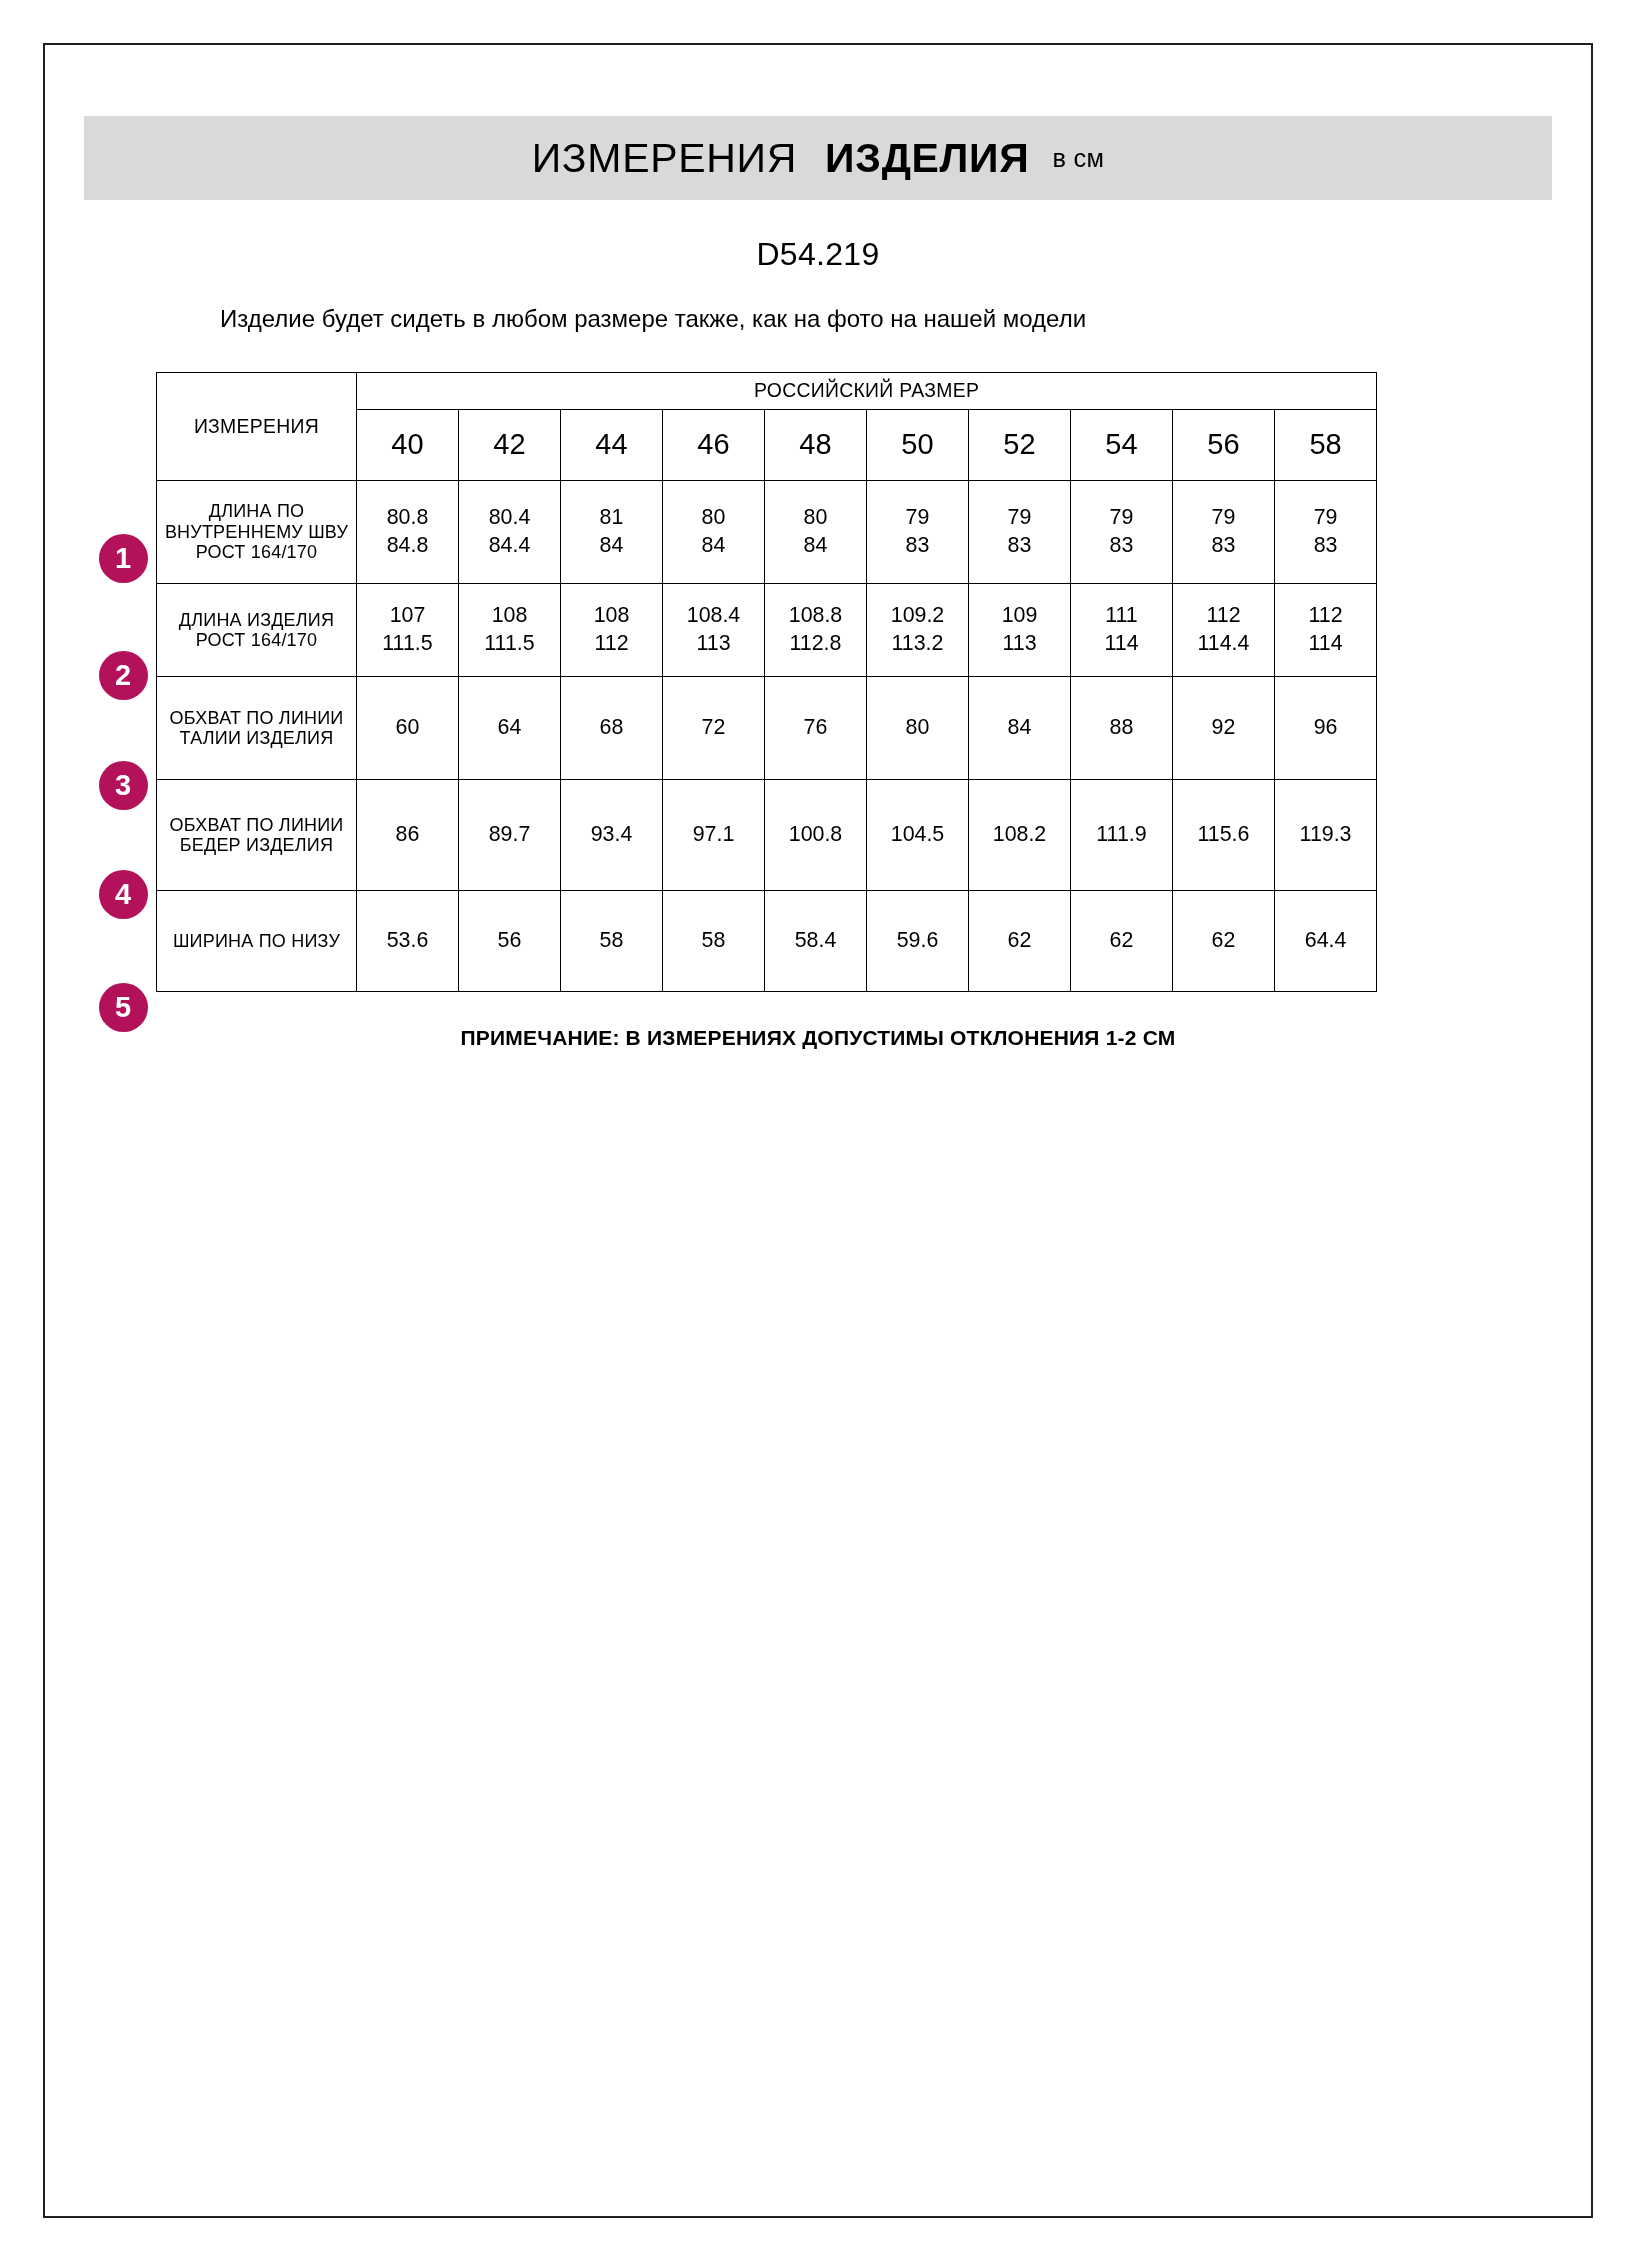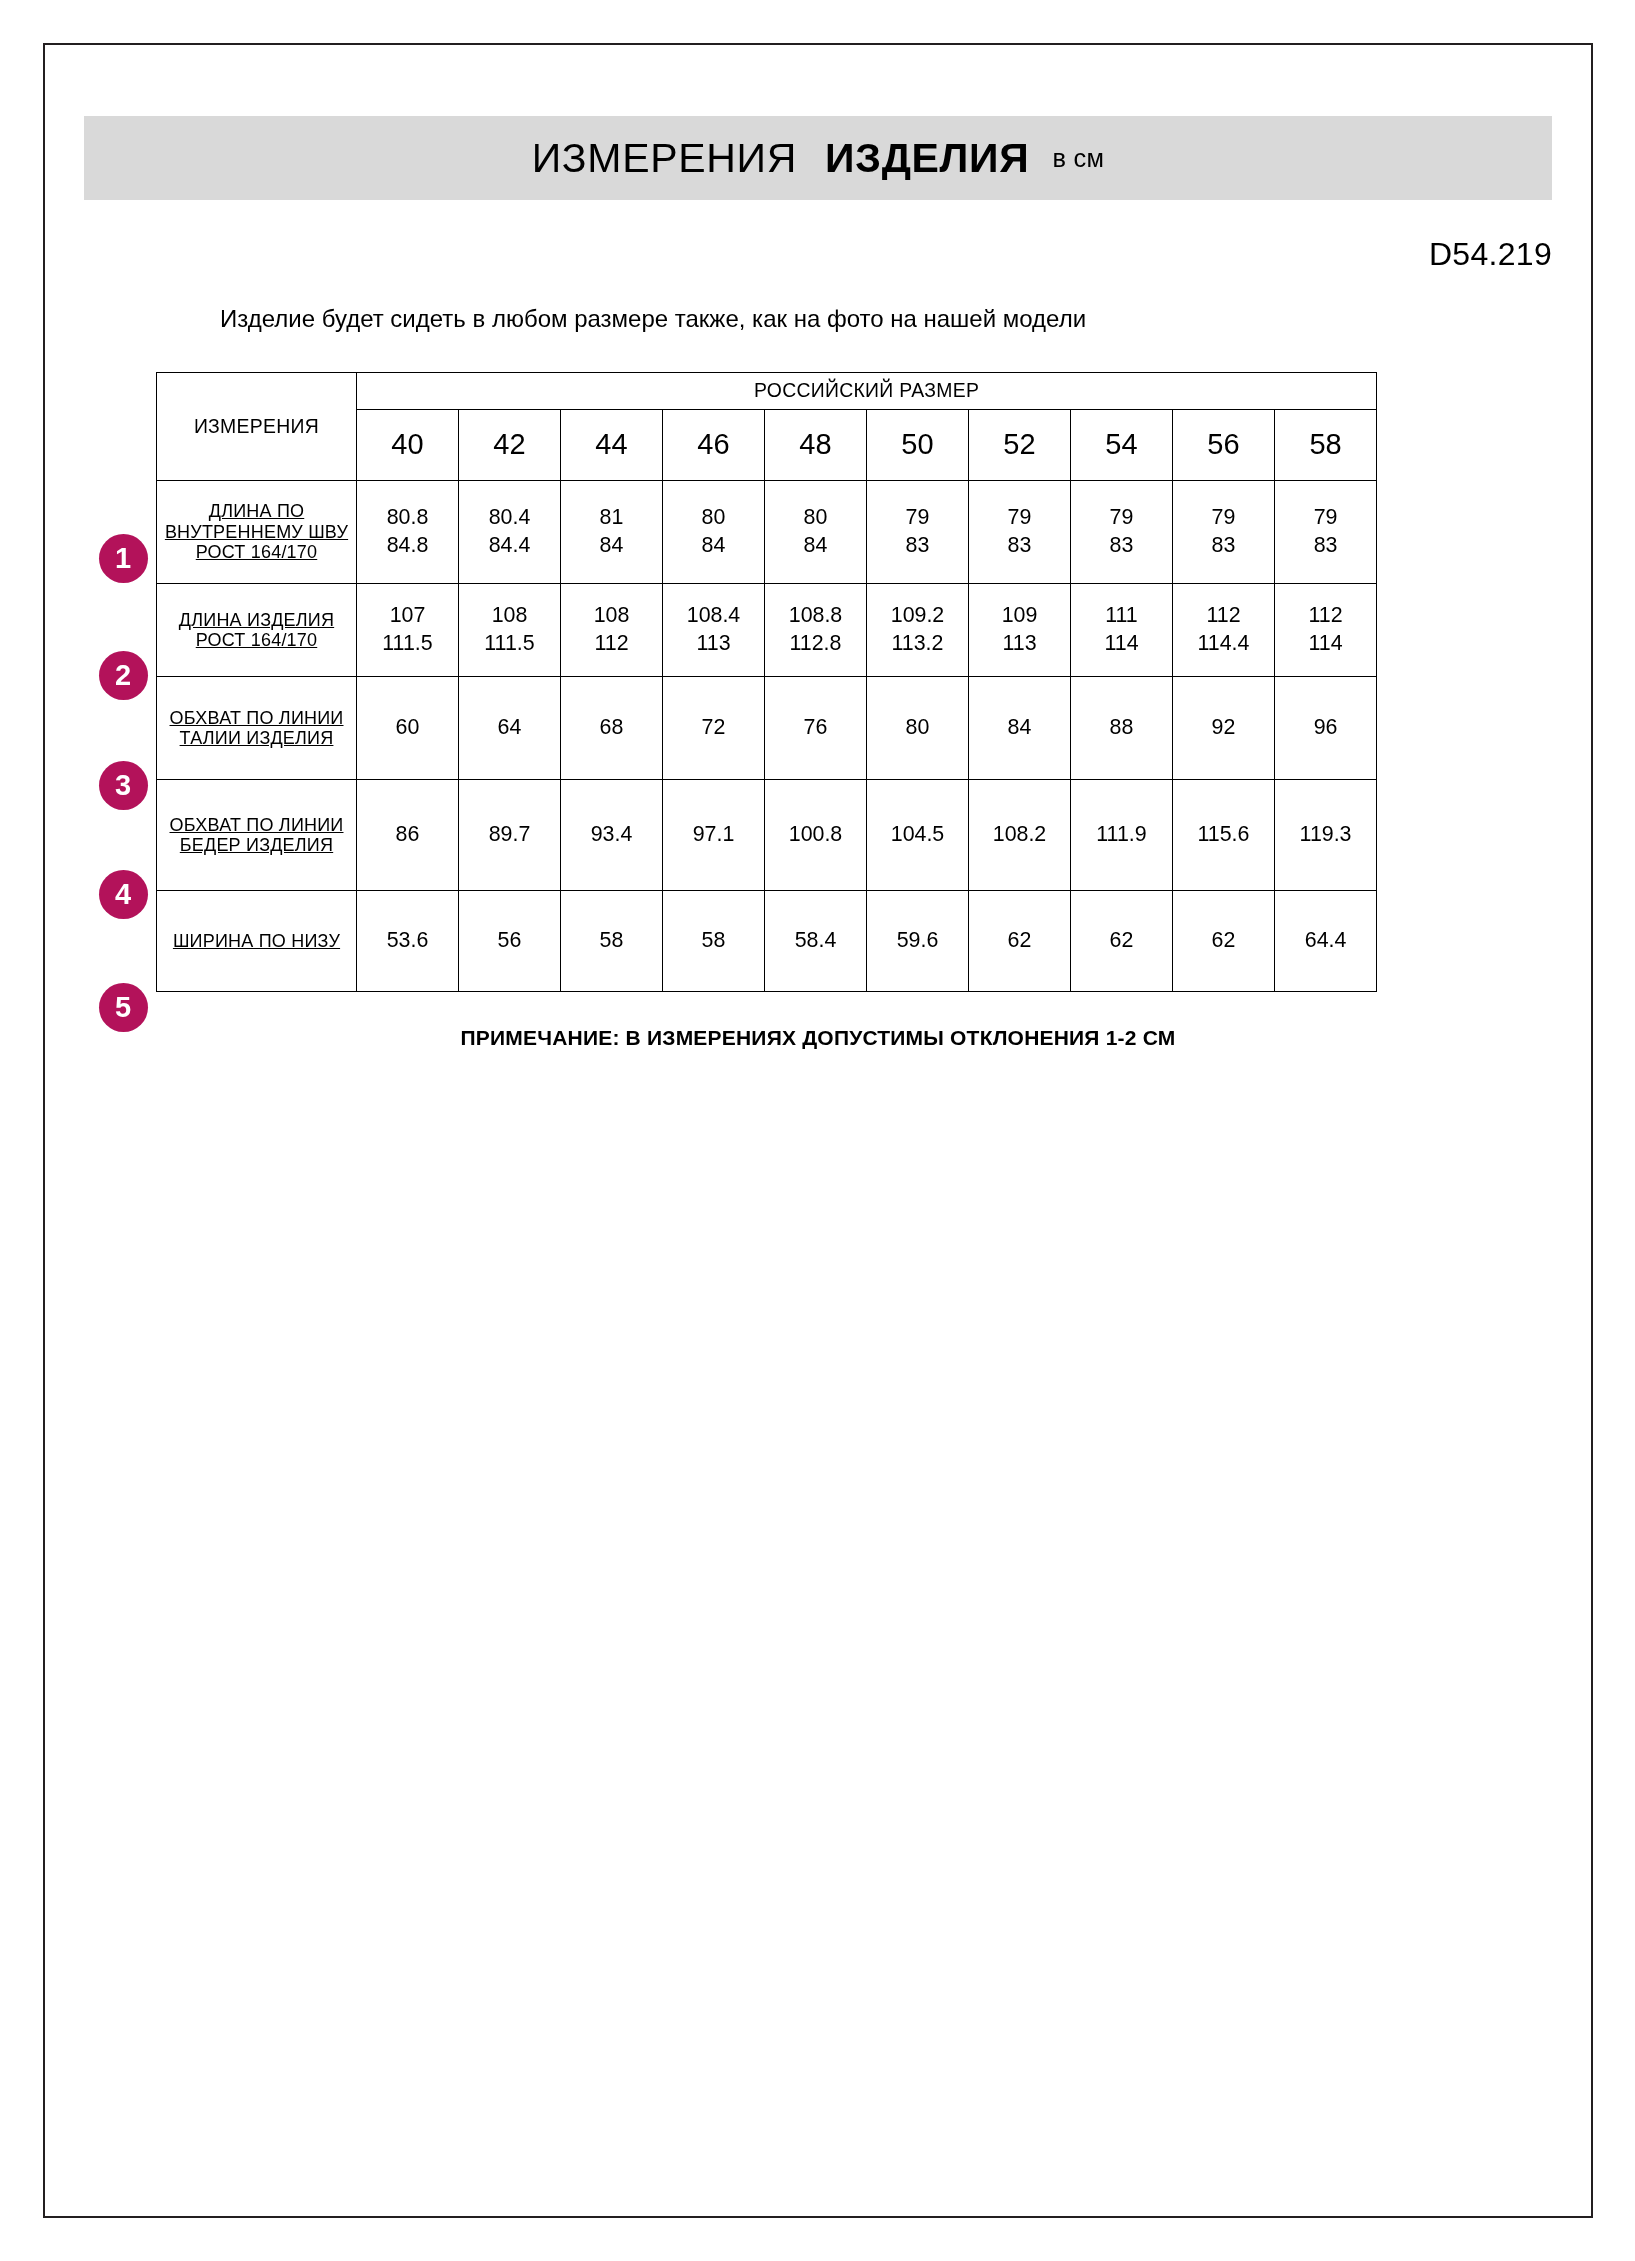--- a/index.html
+++ b/index.html
@@ -59,21 +59,21 @@
   }
   .title-band .t3 {
     font-size: 25.4px;
     font-weight: 400;
     margin-left: 23px;
     letter-spacing: 0.3px;
   }
 
   
   .article {
-    text-align: right;
+    text-align: center;
     font-size: 32px;
     margin-top: 36px;
     letter-spacing: 0.3px;
   }
 
   
   .intro {
     text-align: left;
     font-size: 24px;
     line-height: 1.28;
@@ -120,21 +120,20 @@
   }
   .hdr-size {
     font-size: 29px;
     font-weight: bold;
   }
   .row-label {
     font-size: 18px;
     line-height: 1.12;
     letter-spacing: 0.2px;
     padding: 6.7px 5.3px;
-    text-decoration: underline;
   }
   .cell-val {
     font-size: 21.4px;
     line-height: 1.3;
   }
   .r1 td { height: 102px; }
   .r2 td { height: 92px; }
   .r3 td { height: 102px; }
   .r4 td { height: 110px; }
   .r5 td { height: 100px; }

